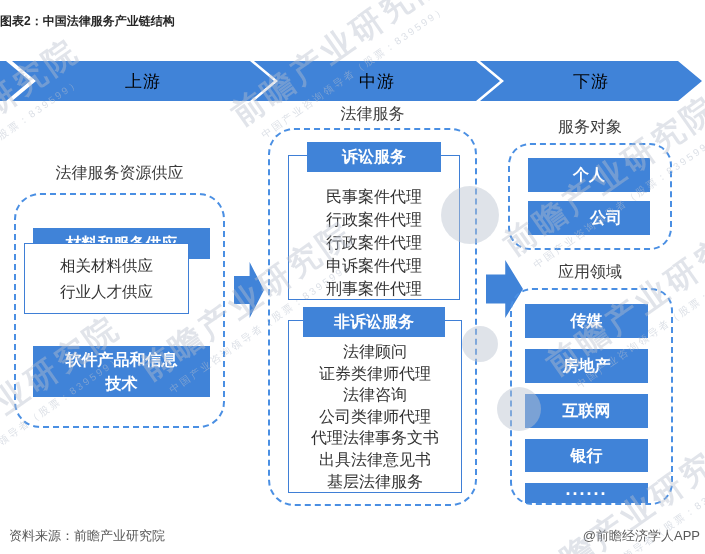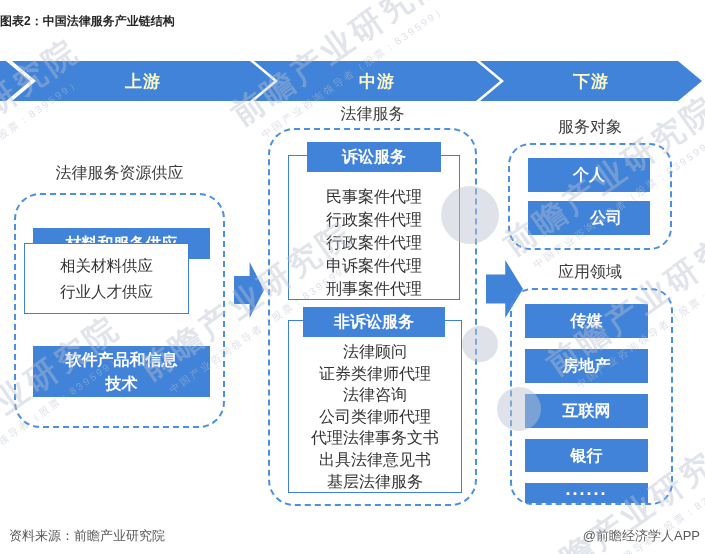--- a/index.html
+++ b/index.html
@@ -11,21 +11,21 @@
   
   #title {
     position:absolute; left:0; top:13px; width:100%; text-align:left;
     font-size:12px; font-weight:bold; color:#262626;
   }
   
   .chev {
     position:absolute; top:61px; height:40px; background:#4083d8;
     clip-path: polygon(0 0, calc(100% - 24px) 0, 100% 50%, calc(100% - 24px) 100%, 0 100%, 24px 50%);
     display:flex; align-items:center; justify-content:center;
-    color:#fef9c3; font-size:17px; font-weight:bold; letter-spacing:1px;
+    color:#000000; font-size:17px; font-weight:normal; letter-spacing:1px;
     z-index:1;
   }
   #chev-up  { left:12px;  width:262px; }
   #chev-mid { left:254px; width:246px; }
   #chev-down{ left:480px; width:222px; }
   #chev-sliver {
     position:absolute; top:61px; left:0; width:30px; height:40px; background:#4083d8;
     clip-path: polygon(0 0, 6px 0, 30px 50%, 6px 100%, 0 100%); z-index:1;
   }
   

